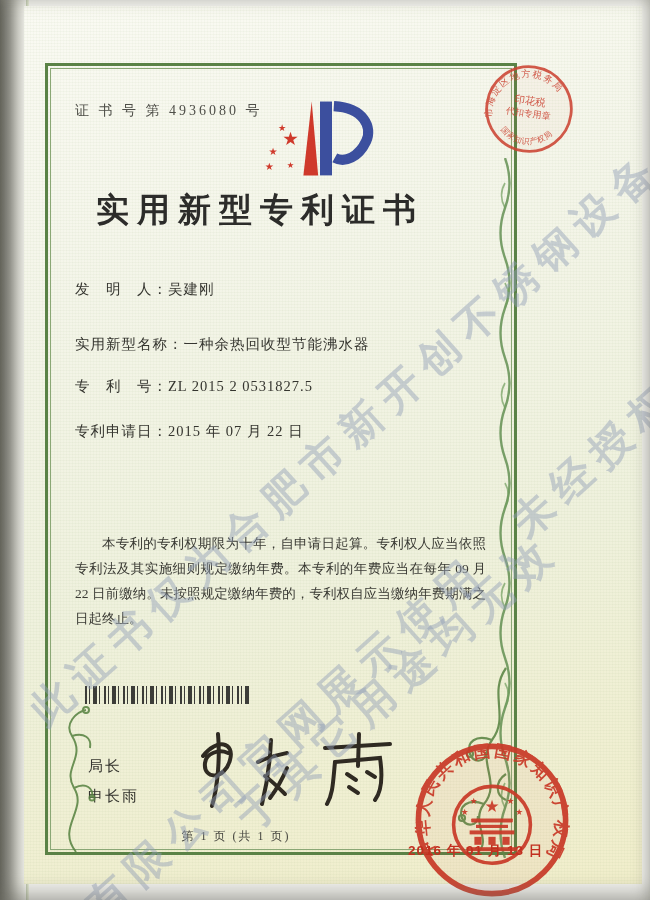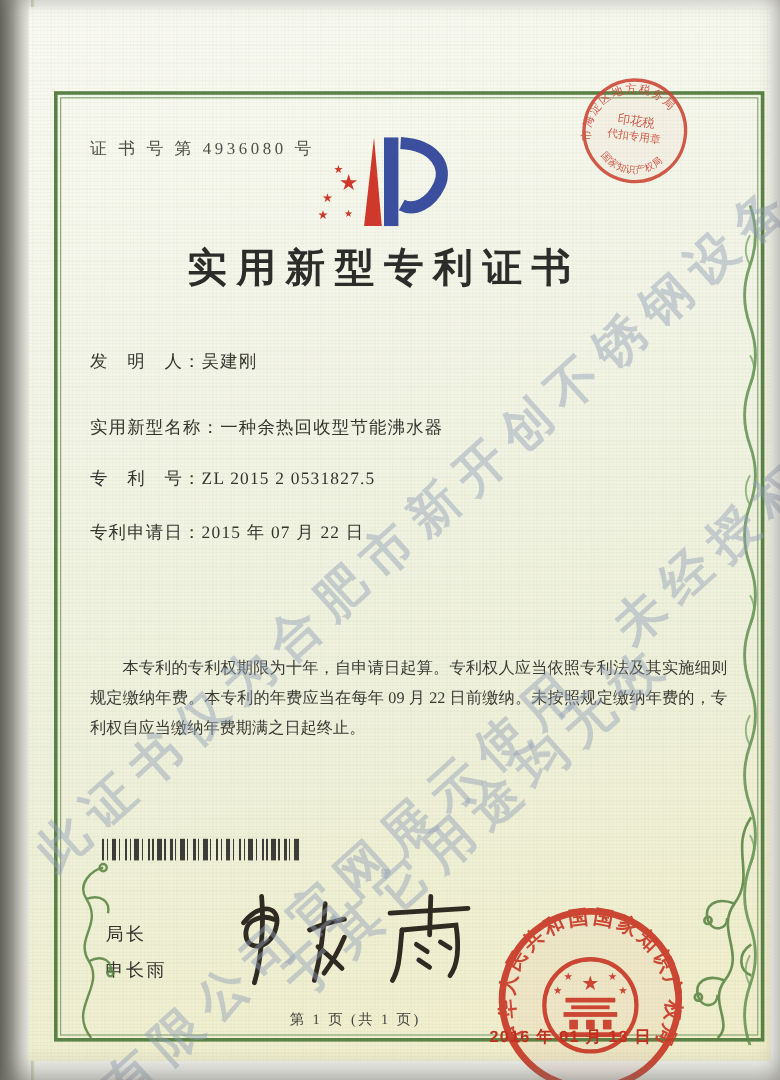--- a/index.html
+++ b/index.html
@@ -21,21 +21,21 @@
                inset 0 12px 14px -10px rgba(140,140,130,.35);}
   .paper{
     position:absolute;left:24px;top:6px;right:8px;bottom:16px;
     background:linear-gradient(168deg,#fafaf3 0%,#f4f5e9 30%,#eff1dd 62%,#f1eecb 100%);
   }
   .paper::before{content:'';position:absolute;inset:0;pointer-events:none;
     background:
       repeating-linear-gradient(0deg,rgba(130,160,100,.05) 0 1px,transparent 1px 3px),
       repeating-linear-gradient(90deg,rgba(130,160,100,.04) 0 1px,transparent 1px 3px);}
   .frame{
-    position:absolute;left:21px;top:70px;width:592px;height:792px;
+    position:absolute;left:21px;top:57px;width:472px;height:792px;
     box-sizing:border-box;border:3px solid #5a8246;z-index:2;
   }
   .frame::before{content:'';position:absolute;inset:2px;border:1px solid #8aa775;pointer-events:none;}
 
   .cert-no{position:absolute;left:27px;top:36px;font-size:14px;color:#4e4e48;letter-spacing:3px;}
 
   .logo{position:absolute;left:212px;top:26px;width:120px;height:92px;}
 
   .title{position:absolute;left:0;right:0;top:122px;margin:0;text-align:center;
     transform:translateX(-21px);font-size:33px;font-weight:bold;color:#2c2c2a;

